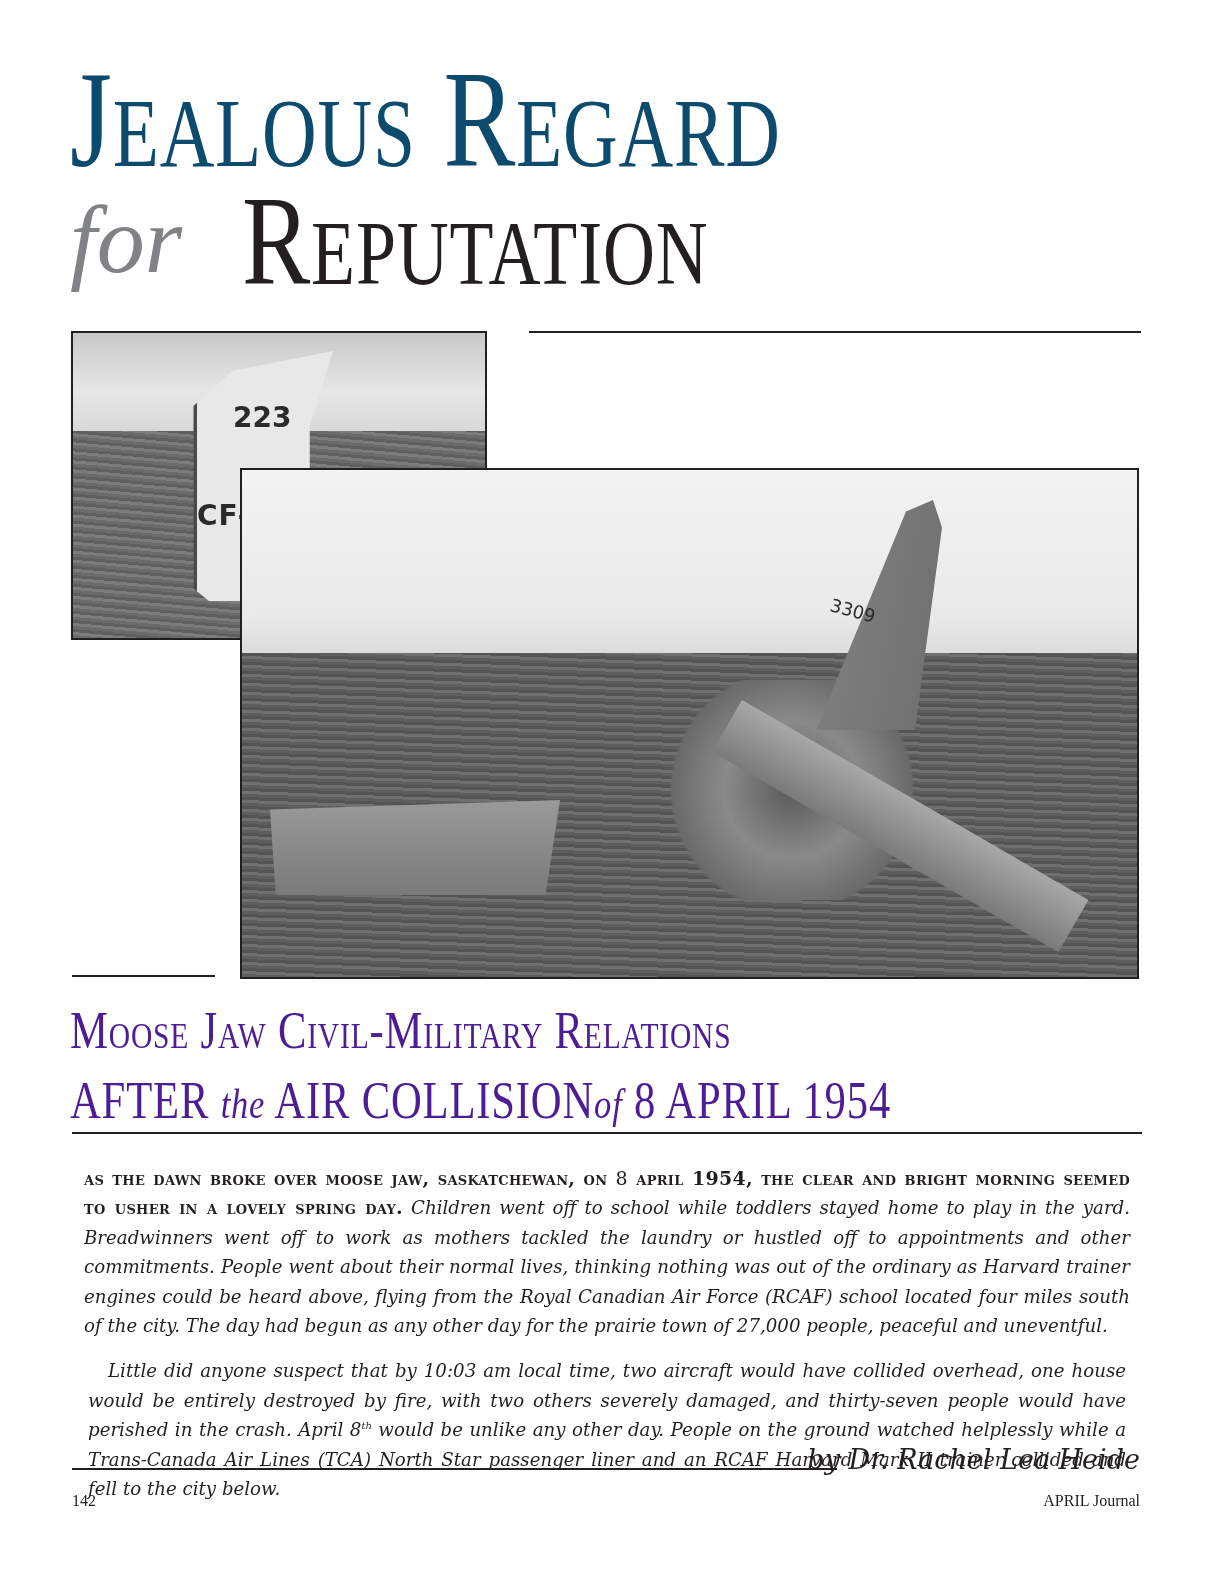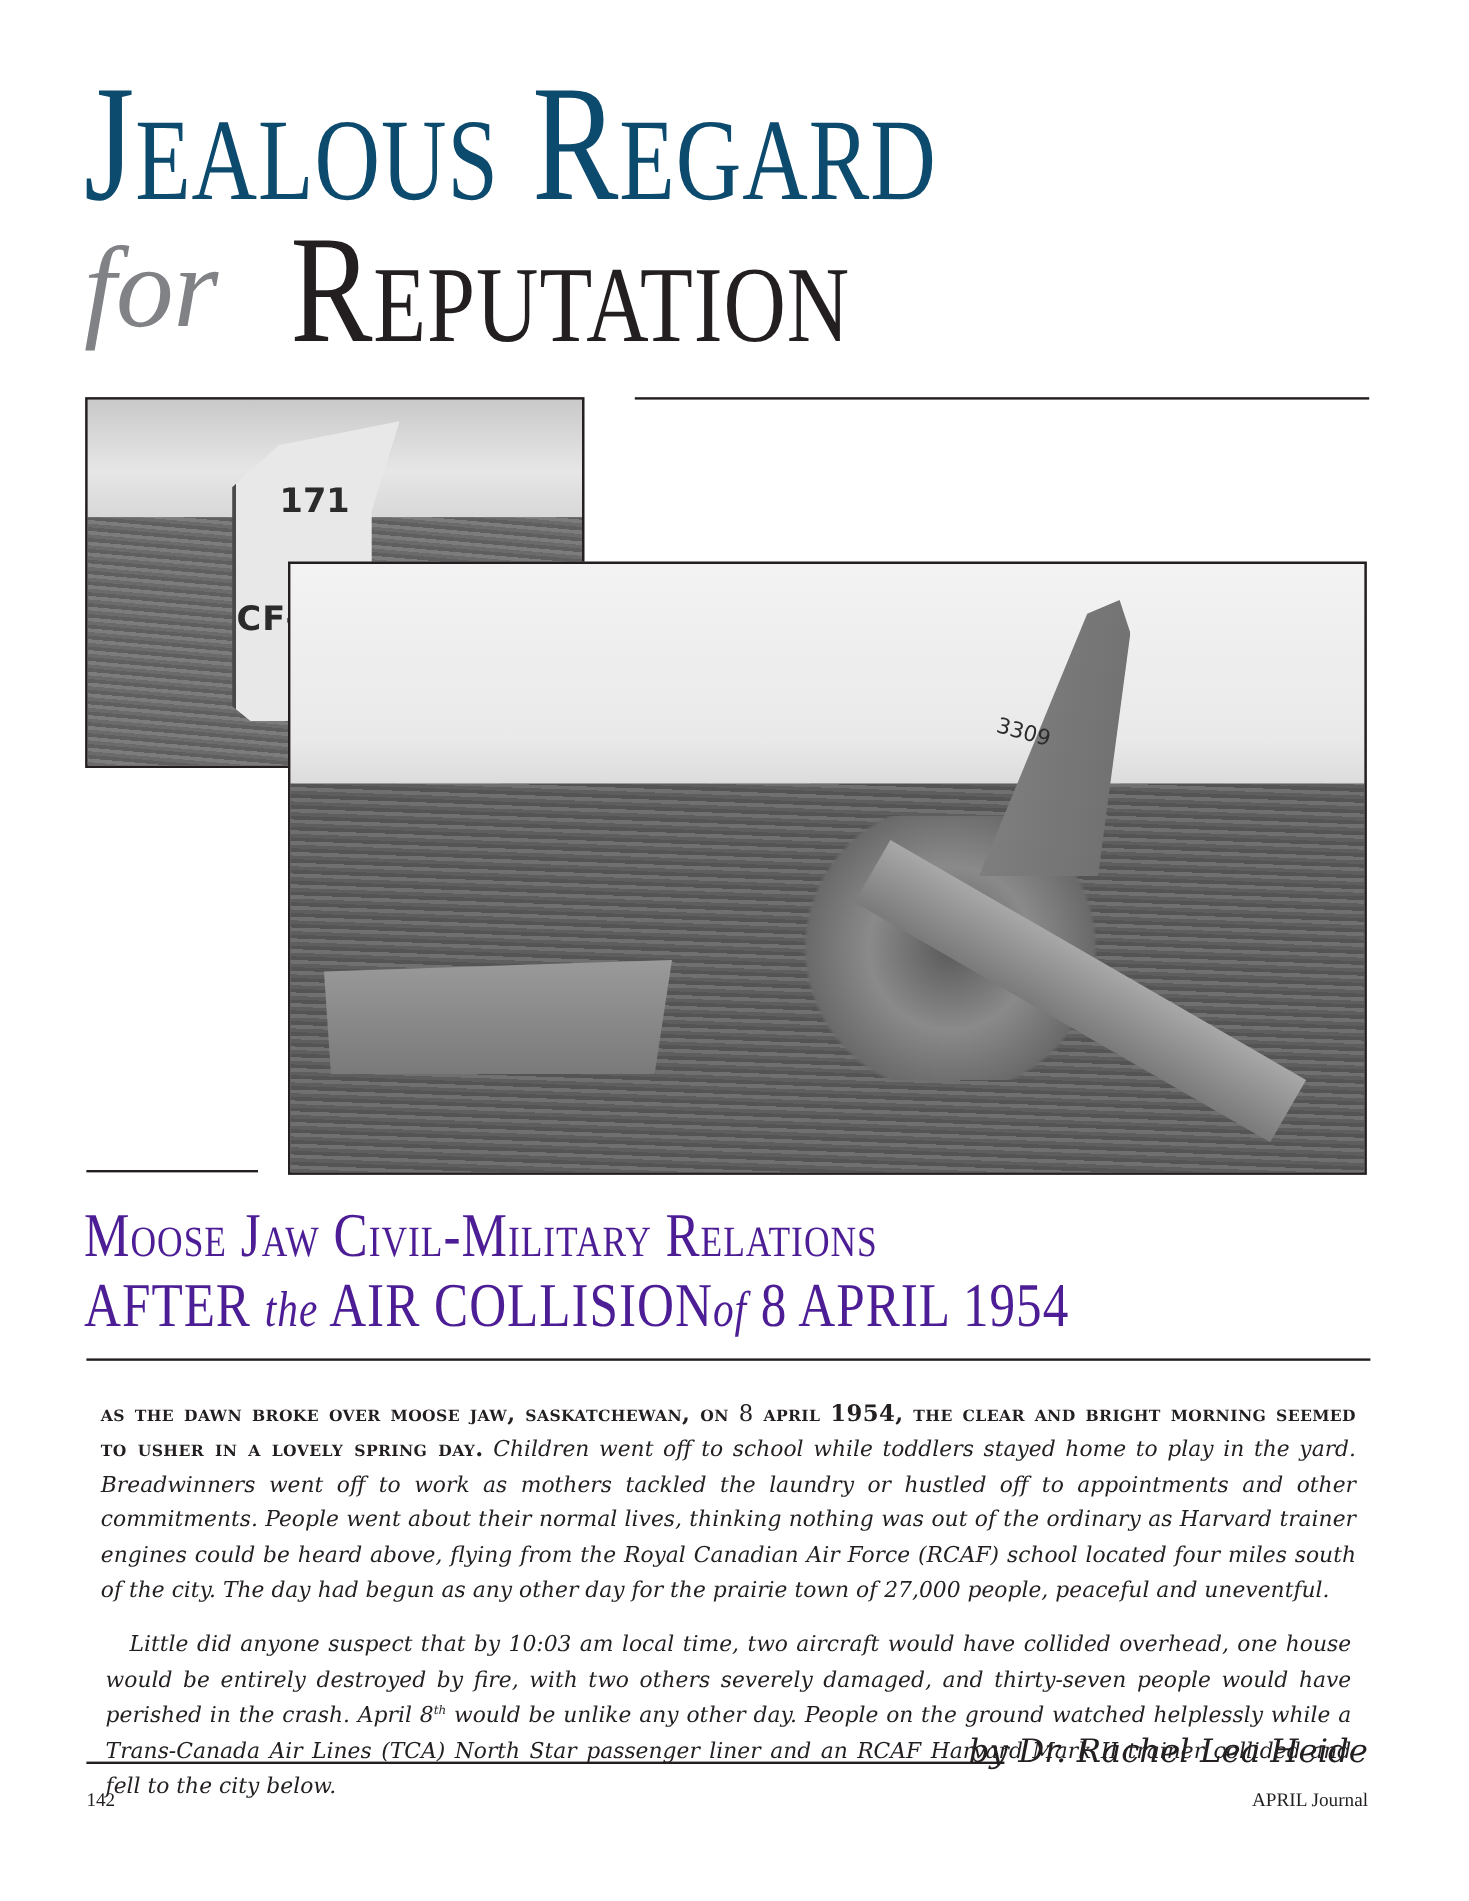--- a/index.html
+++ b/index.html
@@ -32,21 +32,21 @@
 
   .wreck-fin { position: absolute; left: 520px; top: 30px; width: 180px; height: 230px; background: linear-gradient(100deg, #8a8a8a, #6e6e6e); clip-path: polygon(30% 100%, 80% 5%, 95% 0%, 100% 12%, 85% 100%); }
   .wreck-num { position: absolute; left: 588px; top: 130px; font-family: "DejaVu Sans", sans-serif; font-size: 18px; color: #2b2b2b; transform: rotate(15deg); }
   .wreck-body { position: absolute; left: 28px; top: 330px; width: 290px; height: 95px; background: linear-gradient(#9a9a9a, #7a7a7a); clip-path: polygon(0 10%, 100% 0, 95% 100%, 2% 100%); }
   .wreck-debris { position: absolute; left: 420px; top: 210px; width: 260px; height: 220px; background: radial-gradient(circle at 50% 50%, #5a5a5a, #8a8a8a 40%, #6a6a6a 70%, transparent 72%); }
   .wreck-wing { position: absolute; left: 500px; top: 230px; width: 400px; height: 60px; background: linear-gradient(#a8a8a8, #7a7a7a); transform: rotate(30deg); transform-origin: left top; }
 
   
   .subtitle { left: 70px; width: 1072px; color: #4c1d95; font-family: "Liberation Serif", "DejaVu Serif", serif; white-space: nowrap; }
   .sub1 { top: 1003px; height: 56px; font-size: 52px; line-height: 56px; }
-  .sub2 { top: 1059px; height: 60px; font-size: 52px; line-height: 60px; }
+  .sub2 { top: 1059px; height: 60px; font-size: 52px; line-height: 84px; }
   .sub-inner { display: inline-block; transform: scaleX(0.82); transform-origin: left top; letter-spacing: 1px; }
   .it-small { font-style: italic; font-size: 42px; }
 
   
   .body-text { left: 72px; top: 1152px; width: 1070px; font-family: "DejaVu Serif", "Liberation Serif", serif; font-size: 18.2px; line-height: 29.4px; color: #231f20; text-align: justify; }
   .lead-in { font-variant: small-caps; font-style: normal; font-weight: bold; letter-spacing: 0.3px; text-transform: lowercase; font-size: 19px; }
   .lead-in-num { font-weight: normal; }
   .italic { font-style: italic; }
   .para2 { text-indent: 20px; margin: 16px; }
   .para1 { margin: 12px; }
@@ -73,21 +73,21 @@
 
 <div class="abs rule" style="left:529px; top:331px; width:612px;"></div>
 <div class="abs rule" style="left:72px; top:975px; width:143px;"></div>
 <div class="abs rule" style="left:72px; top:1132px; width:1070px;"></div>
 <div class="abs rule" style="left:72px; top:1468px; width:765px;"></div>
 
 <div class="abs photo photo1">
   <div class="sky1"></div>
   <div class="ground1"></div>
   <div class="tail-fin"></div>
-  <div class="fin-text fin-num">171</div>
+  <div class="fin-text fin-num">223</div>
   <div class="fin-text fin-reg">CF-TFW</div>
 </div>
 
 <div class="abs photo photo2">
   <div class="sky2"></div>
   <div class="ground2"></div>
   <div class="wreck-body"></div>
   <div class="wreck-debris"></div>
   <div class="wreck-wing"></div>
   <div class="wreck-fin"></div>

